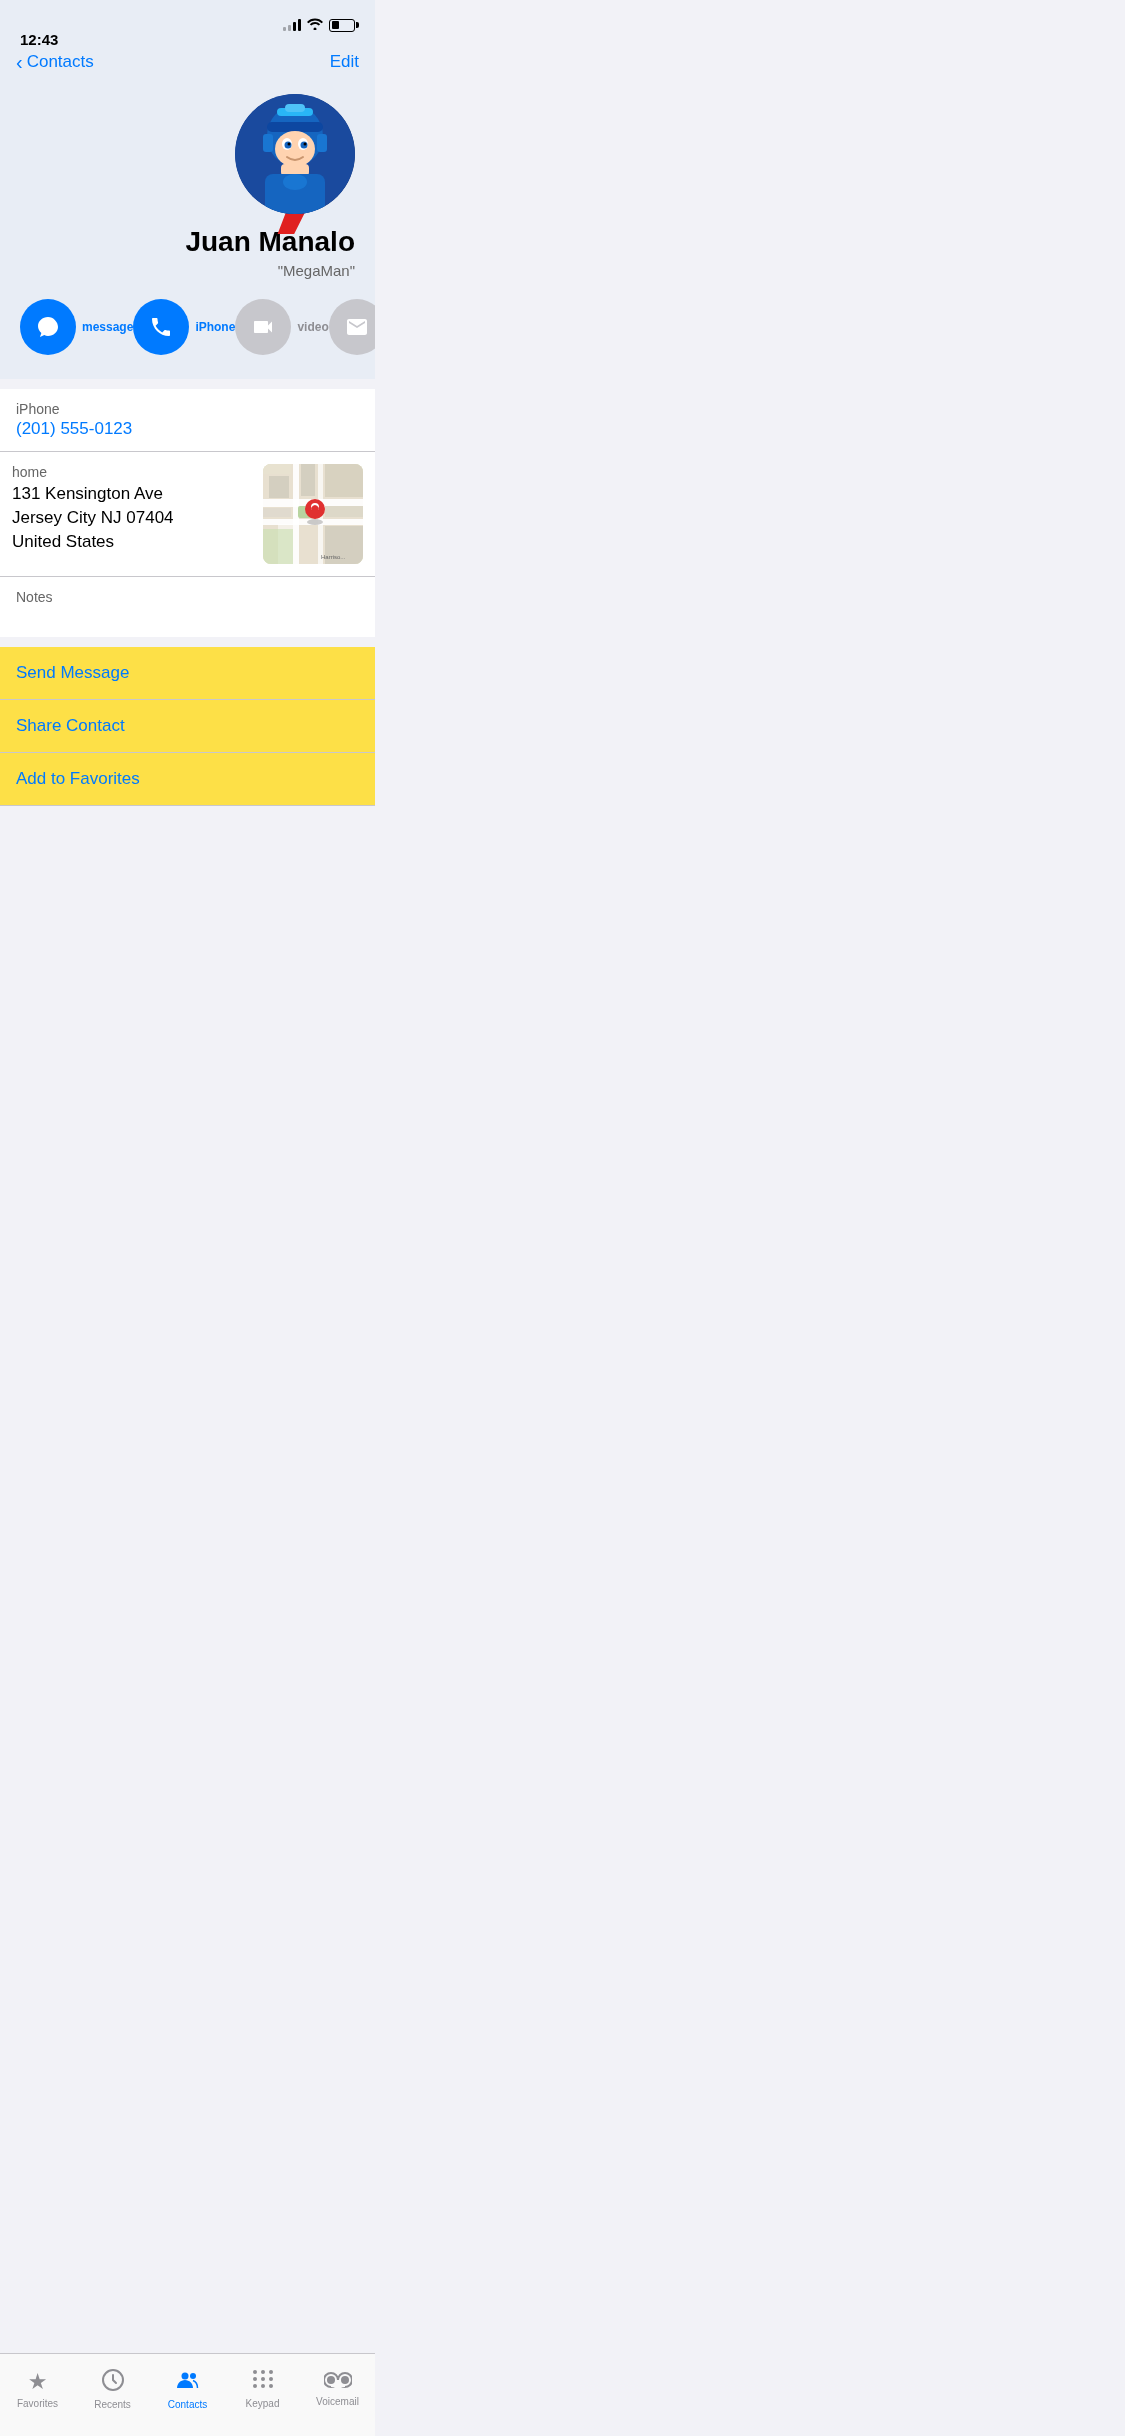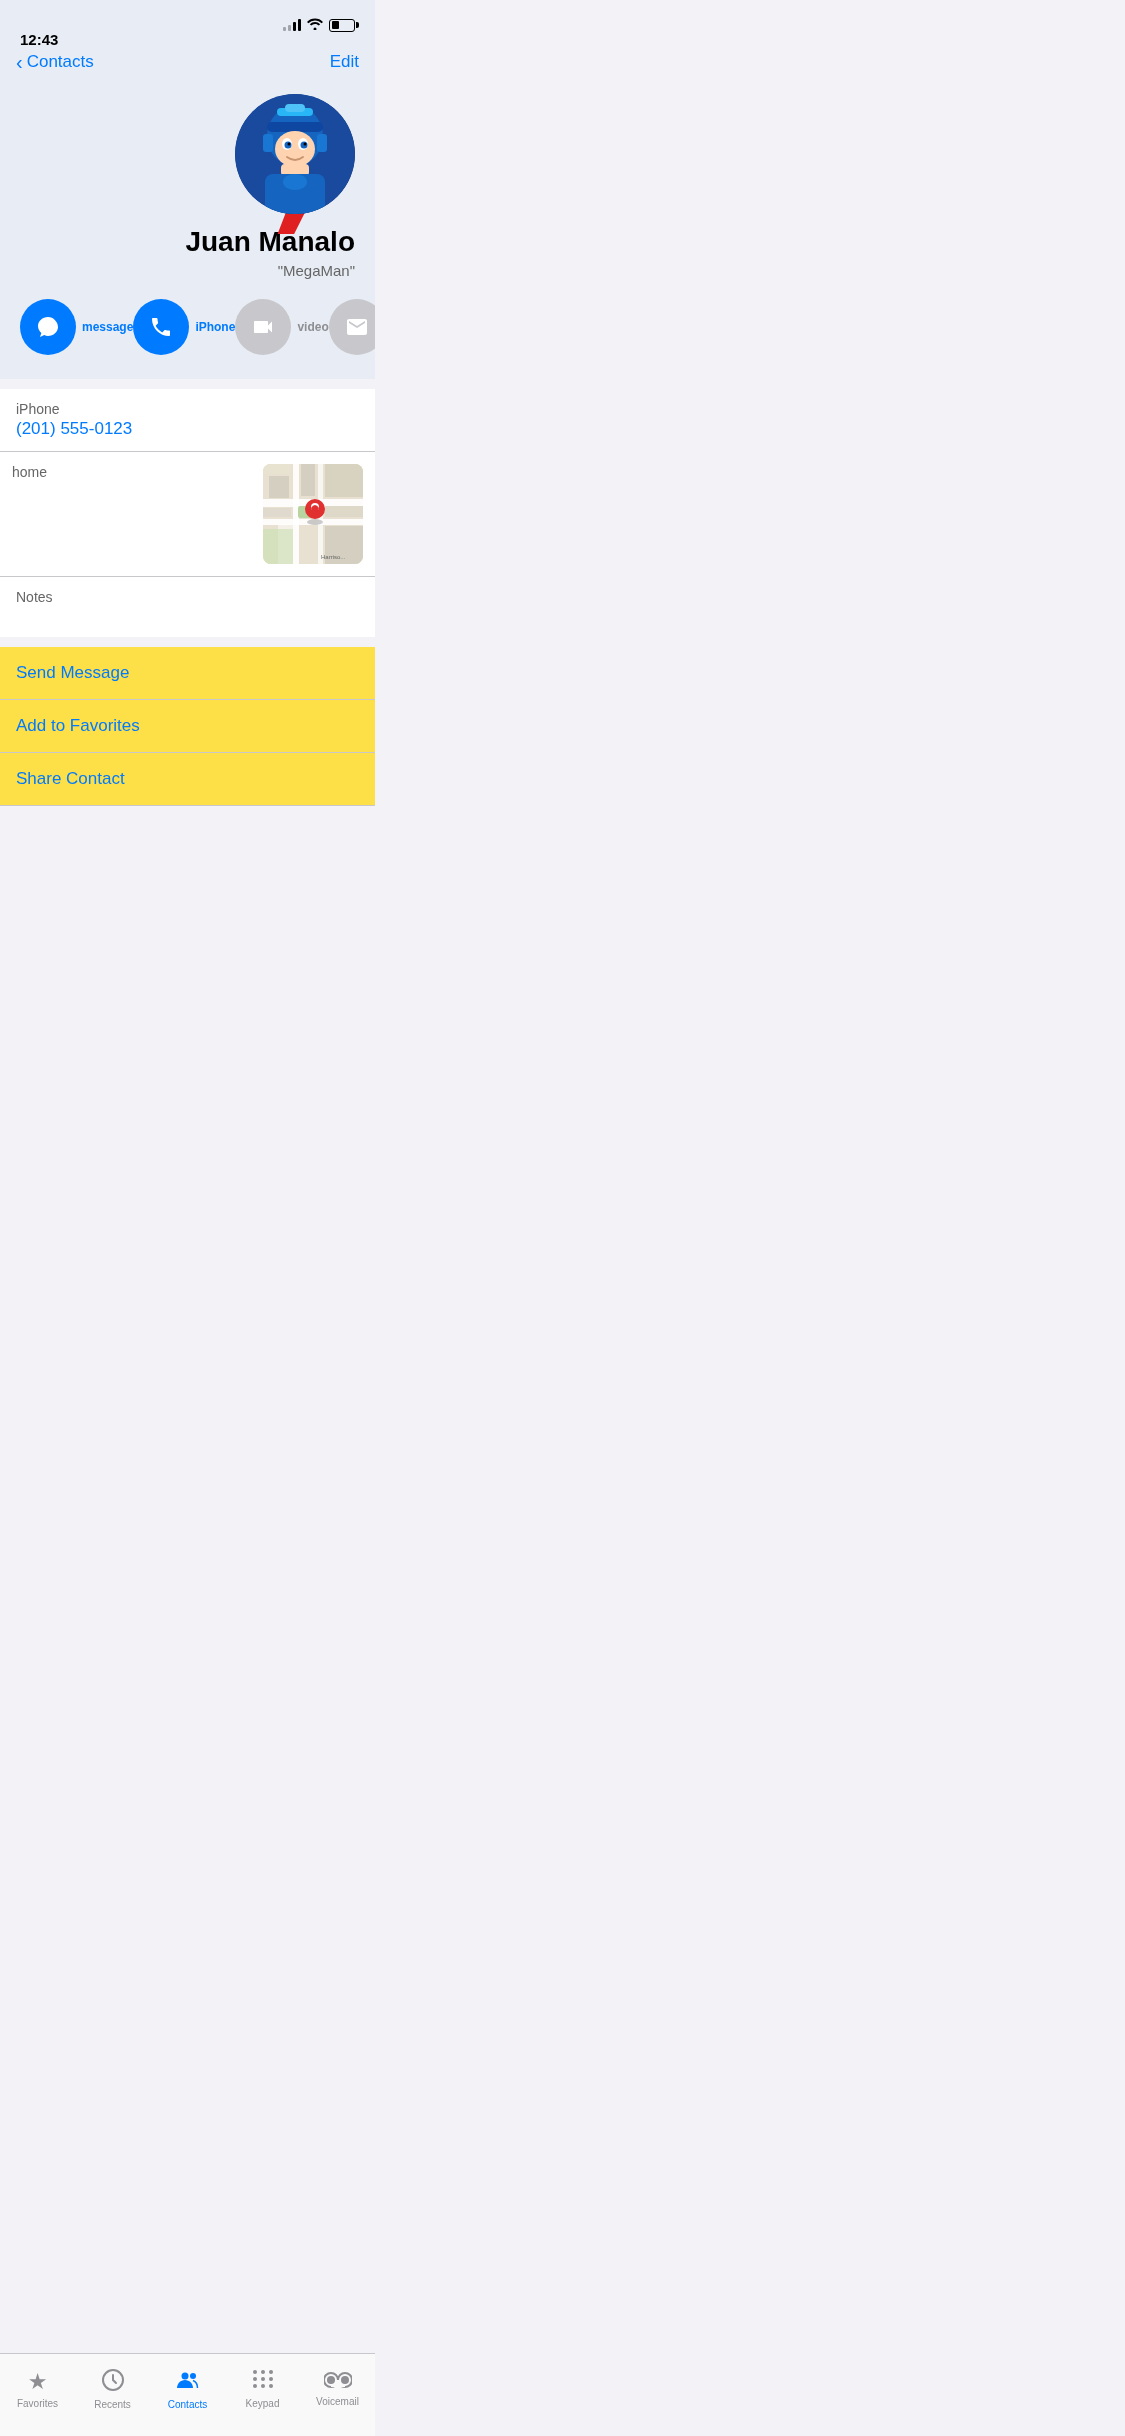--- a/index.html
+++ b/index.html
@@ -447,20 +447,25 @@
   <div class="info-section">
 
     <div class="info-row">
       <div class="info-label">iPhone</div>
       <div class="info-value link">(201) 555-0123</div>
     </div>
 
     <div class="address-row">
       <div class="address-text">
         <div class="address-label">home</div>
+        <div class="address-lines">
+          <span>131 Kensington Ave</span><br>
+          <span>Jersey City NJ 07404</span><br>
+          <span>United States</span>
+        </div>
       </div>
       <div class="map-thumbnail">
         
         <svg class="map-svg" viewBox="0 0 100 100" xmlns="http://www.w3.org/2000/svg">
 
           <rect width="100" height="100" fill="#e8e0d0"></rect>
 
           <rect x="0" y="35" width="100" height="8" fill="#fff" opacity="0.9"></rect>
           <rect x="0" y="55" width="100" height="6" fill="#fff" opacity="0.9"></rect>
           <rect x="30" y="0" width="6" height="100" fill="#fff" opacity="0.9"></rect>
@@ -492,24 +497,24 @@
       <div class="notes-label">Notes</div>
     </div>
   </div>
 </div>
 
 <div class="actions-group">
   <div class="action-item">
     <span class="action-item-text">Send Message</span>
   </div>
   <div class="action-item">
+    <span class="action-item-text">Share Contact</span>
+  </div>
+  <div class="action-item">
     <span class="action-item-text">Add to Favorites</span>
-  </div>
-  <div class="action-item">
-    <span class="action-item-text">Share Contact</span>
   </div>
 </div>
 
 <div class="spacer-bottom"></div>
 
 <div class="tab-bar">
   <div class="tab-item">
     <span style="font-size:22px; color:#8e8e93;">★</span>
     <span class="tab-label">Favorites</span>
   </div>

